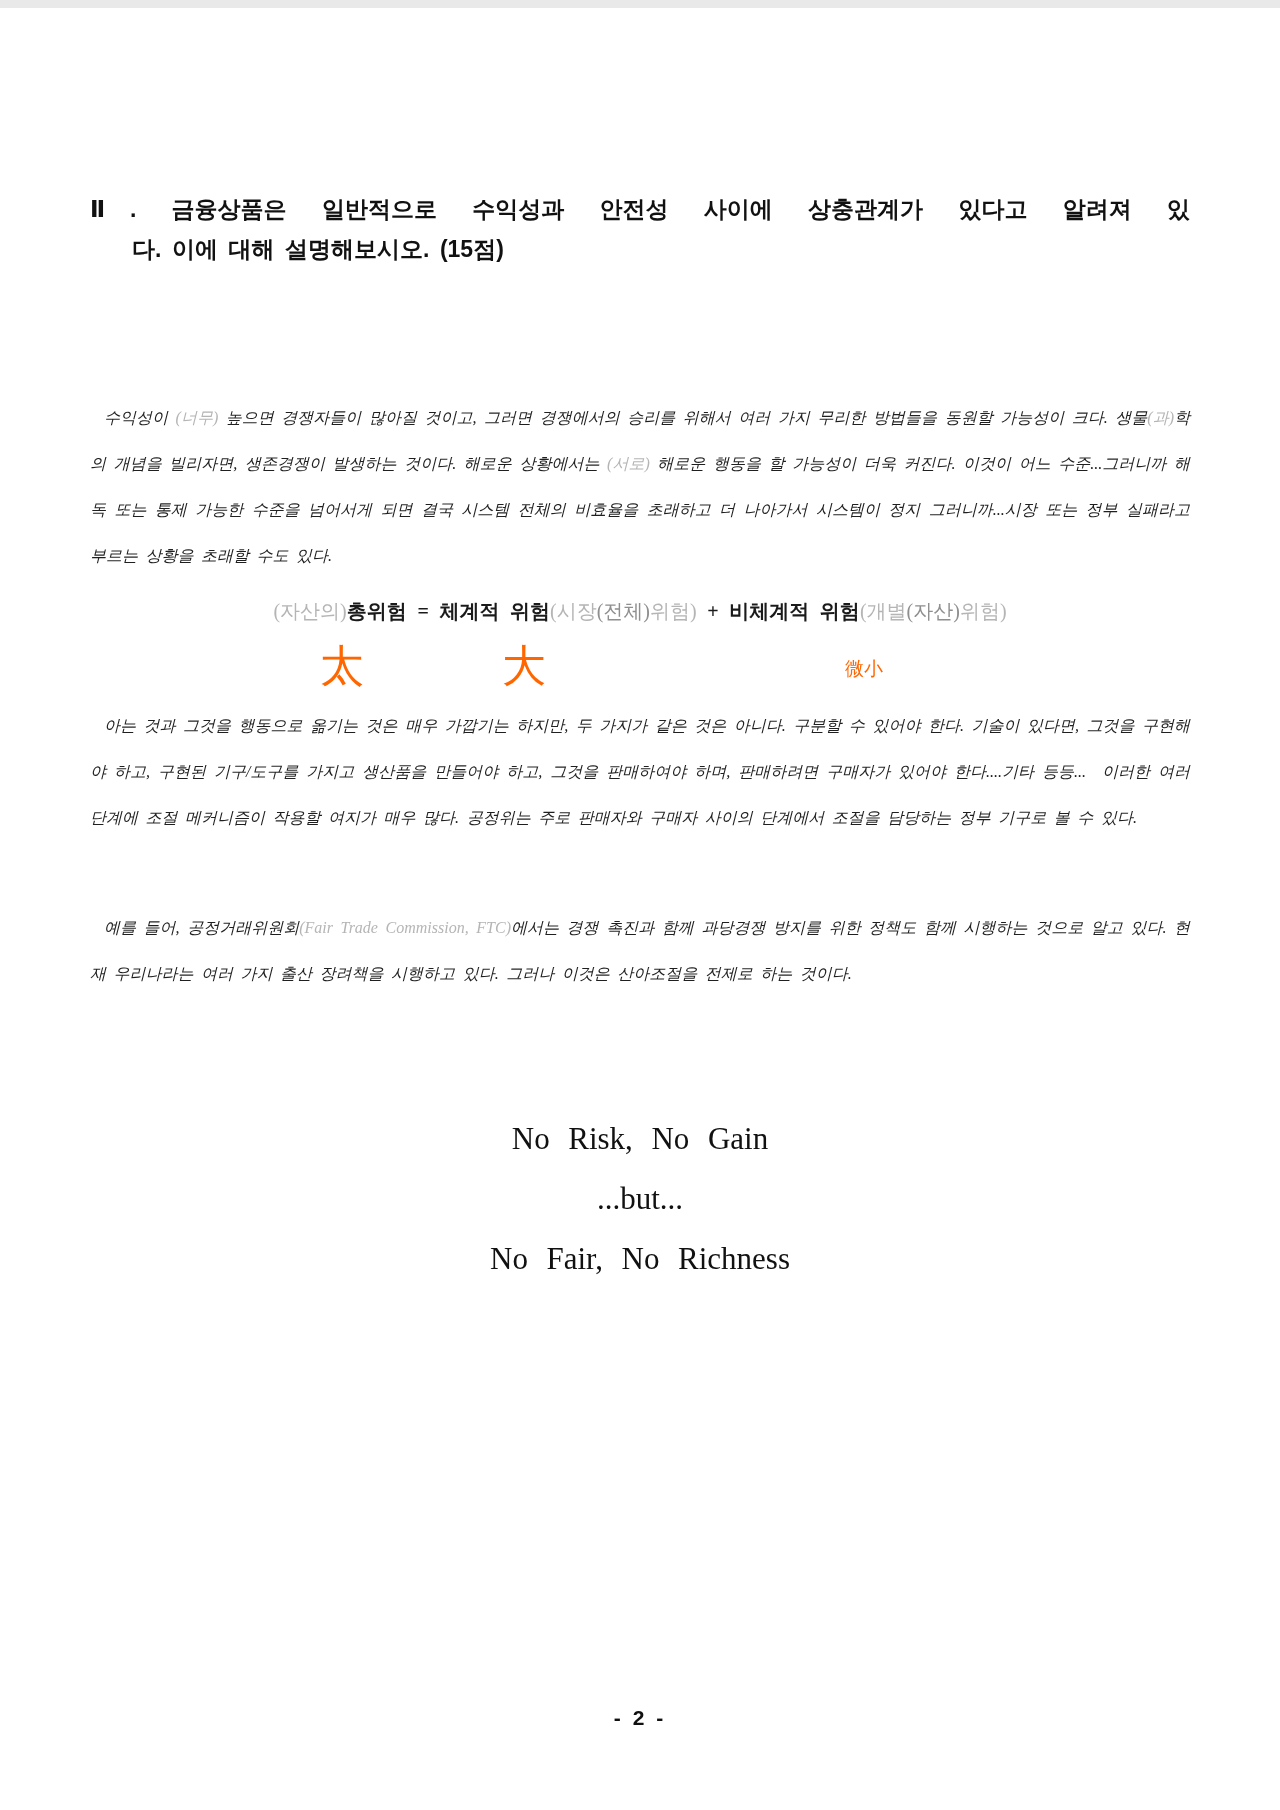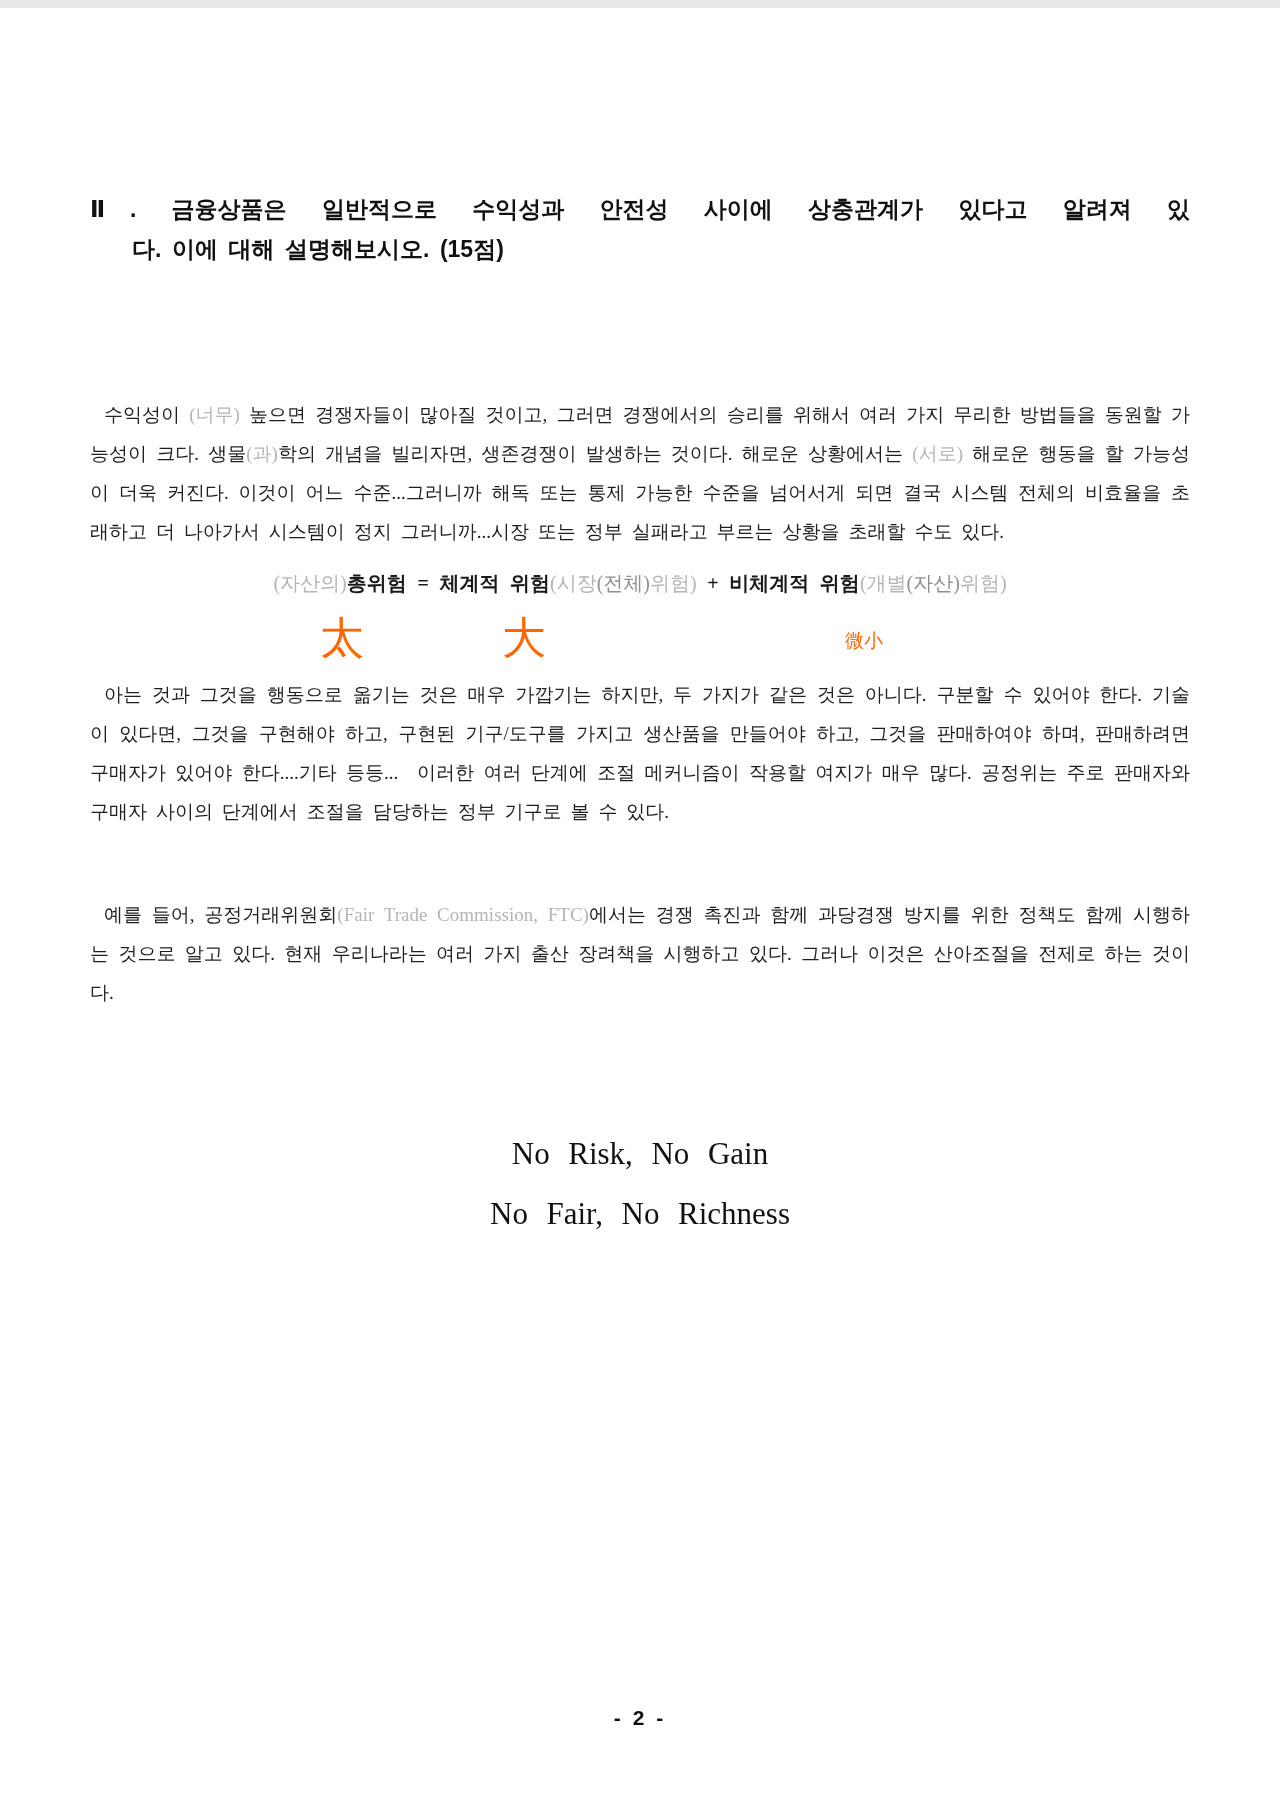--- a/index.html
+++ b/index.html
@@ -28,25 +28,26 @@
     text-align-last:justify;
     word-spacing:0.18em;
   }
   .heading .h-line2{
     padding-left:42px;
     word-spacing:0.18em;
   }
   
   .body{
     margin:0;
-    font-size:19px;
-    line-height:39px;
+    font-size:16px;
+    line-height:46px;
     text-align:justify;
     word-spacing:0.22em;
     text-indent:14px;
+    font-style:italic;
   }
   .p1{margin-top:126px;}
   .p2{margin-top:6px;}
   .p3{margin-top:64px;}
   .p4{margin-top:2px;}
   .muted{color:#b5b5b5;text-align:right;}
   .muted2{color:#8f8f8f;}
   .strong{font-weight:700;color:#1a1a1a;}
   
   .formula{
@@ -112,18 +113,19 @@
     <span class="annot big a2">大</span>
     <span class="annot small a3">微小</span>
   </div>
 
   <p class="body p4"><span>아는 것과 그것을 행동으로 옮기는 것은 매우 가깝기는 하지만, 두 가지가 같은 것은 아니다. 구분할 수 있어야 한다. 기술이 있다면, 그것을 구현해야 하고, 구현된 기구/도구를 가지고 생산품을 만들어야 하고, 그것을 판매하여야 하며, 판매하려면 구매자가 있어야 한다....기타 등등...&nbsp; 이러한 여러 단계에 조절 메커니즘이 작용할 여지가 매우 많다. 공정위는 주로 판매자와 구매자 사이의 단계에서 조절을 담당하는 정부 기구로 볼 수 있다.</span></p>
 
   <p class="body p3"><span>예를 들어, 공정거래위원회</span><span class="muted">(Fair Trade Commission, FTC)</span><span>에서는 경쟁 촉진과 함께 과당경쟁 방지를 위한 정책도 함께 시행하는 것으로 알고 있다. 현재 우리나라는 여러 가지 출산 장려책을 시행하고 있다. 그러나 이것은 산아조절을 전제로 하는 것이다.</span></p>
 
   <div class="quote">
     <div class="quote-line">No Risk, No Gain</div>
+    <div class="quote-line">...but...</div>
     <div class="quote-line">No Fair, No Richness</div>
   </div>
 
   <div class="page-number">- 2 -</div>
 
 </div>
 
 </body></html>

